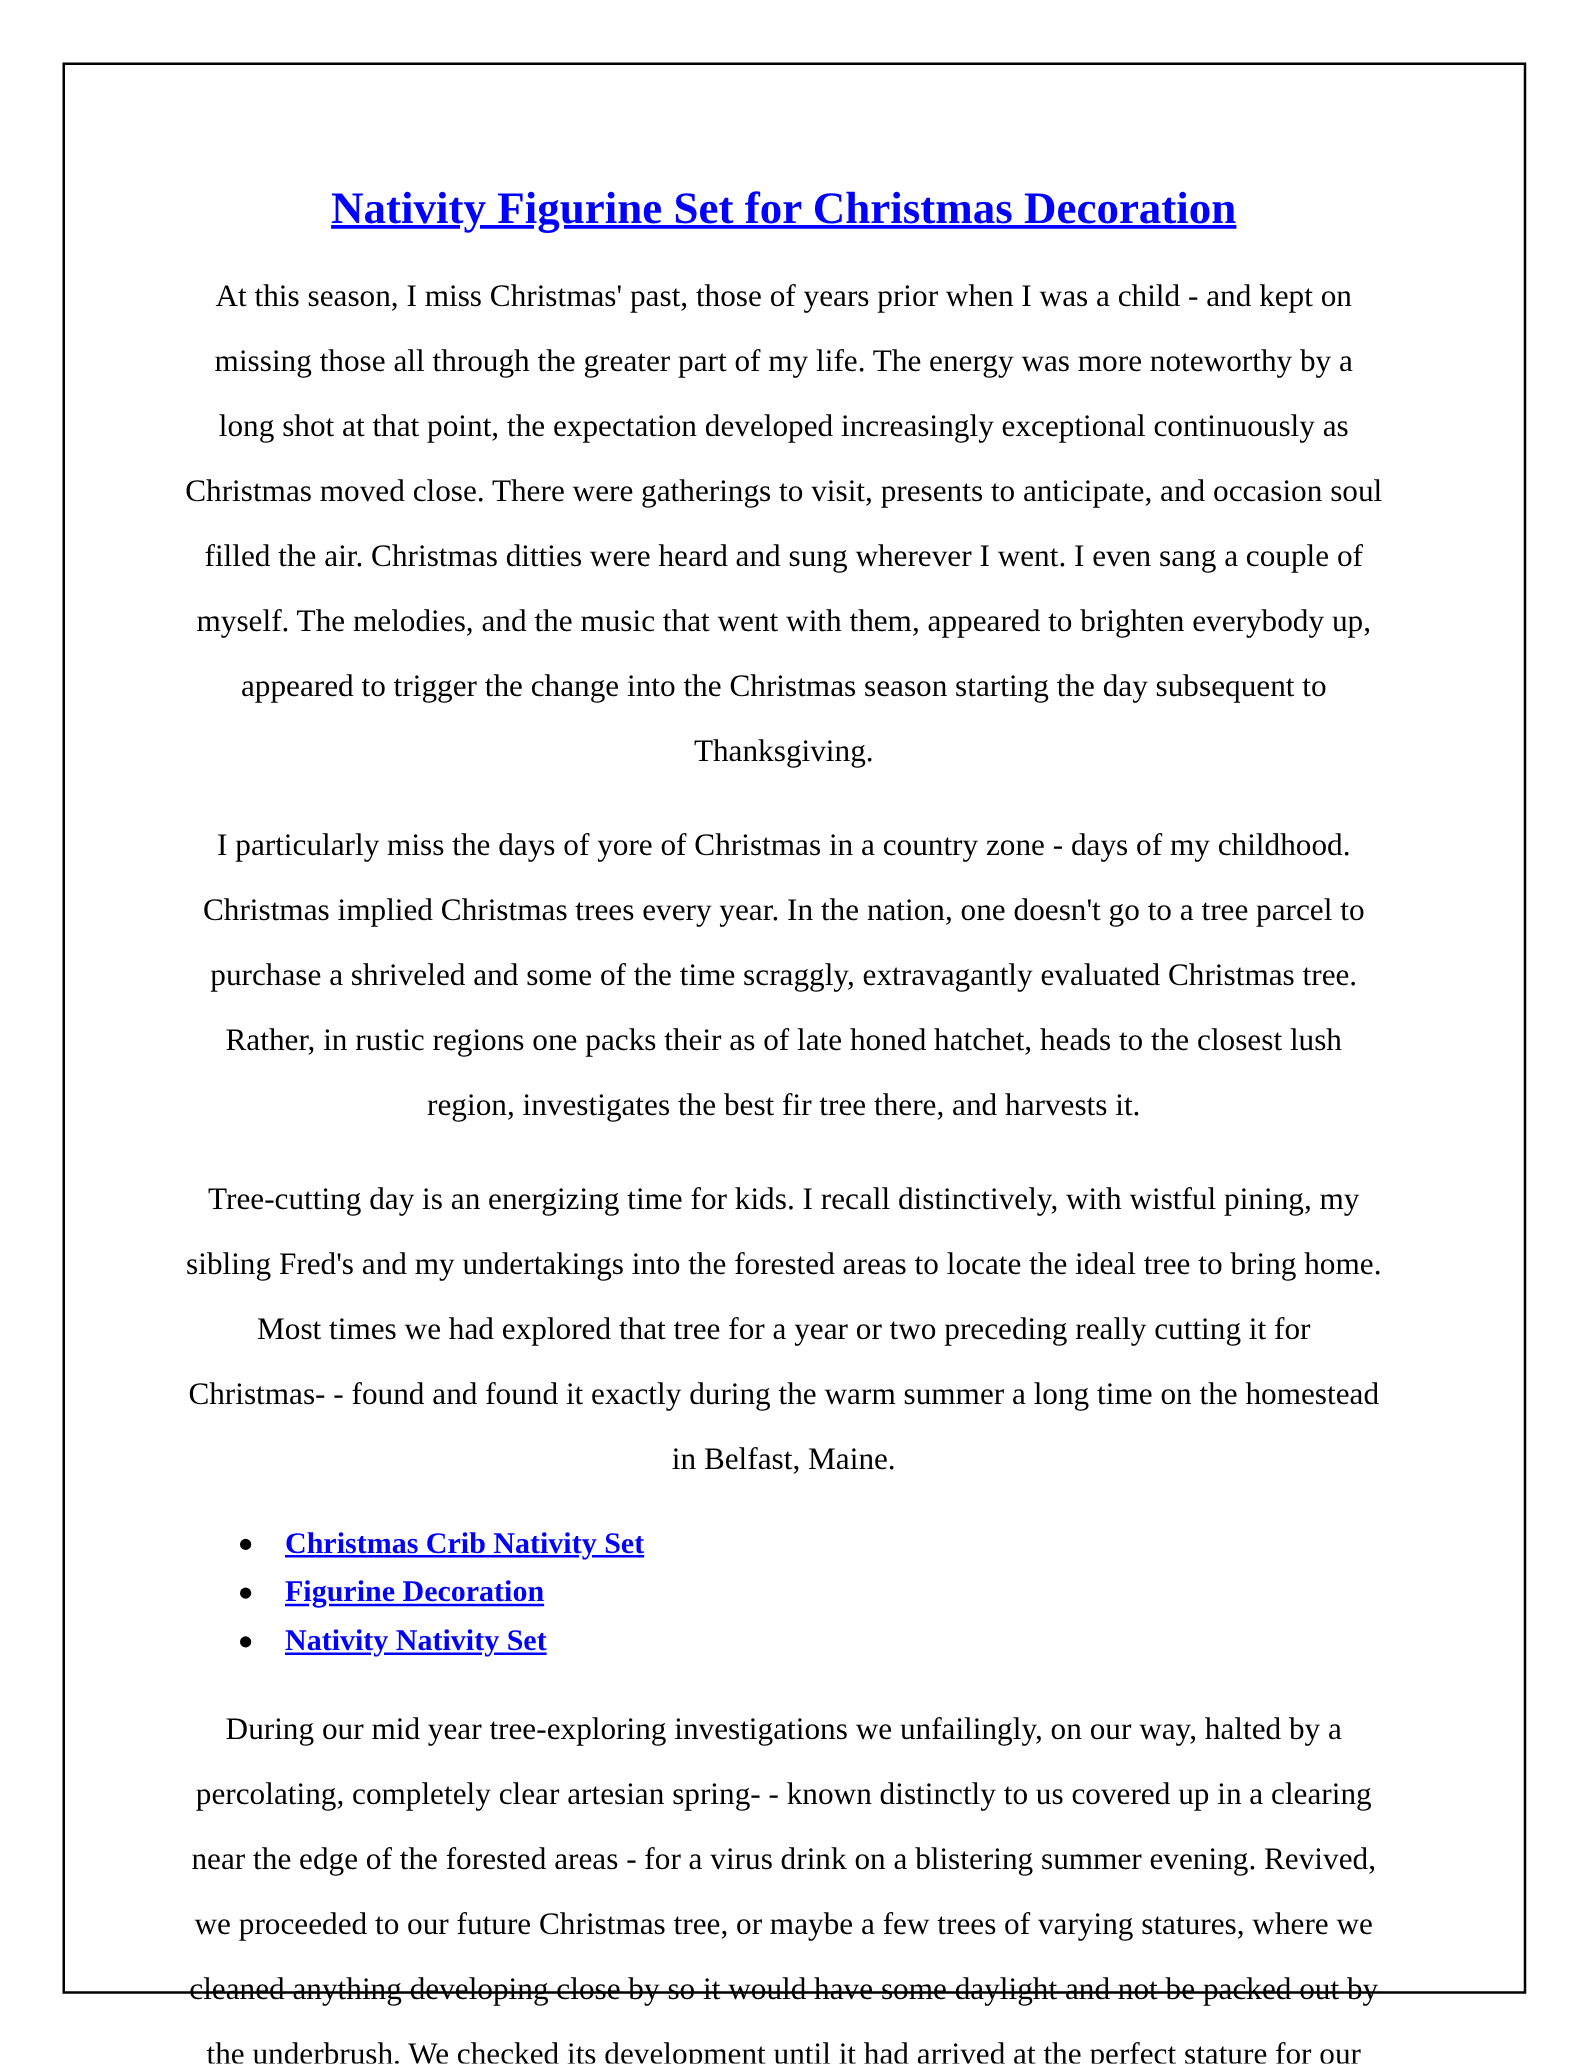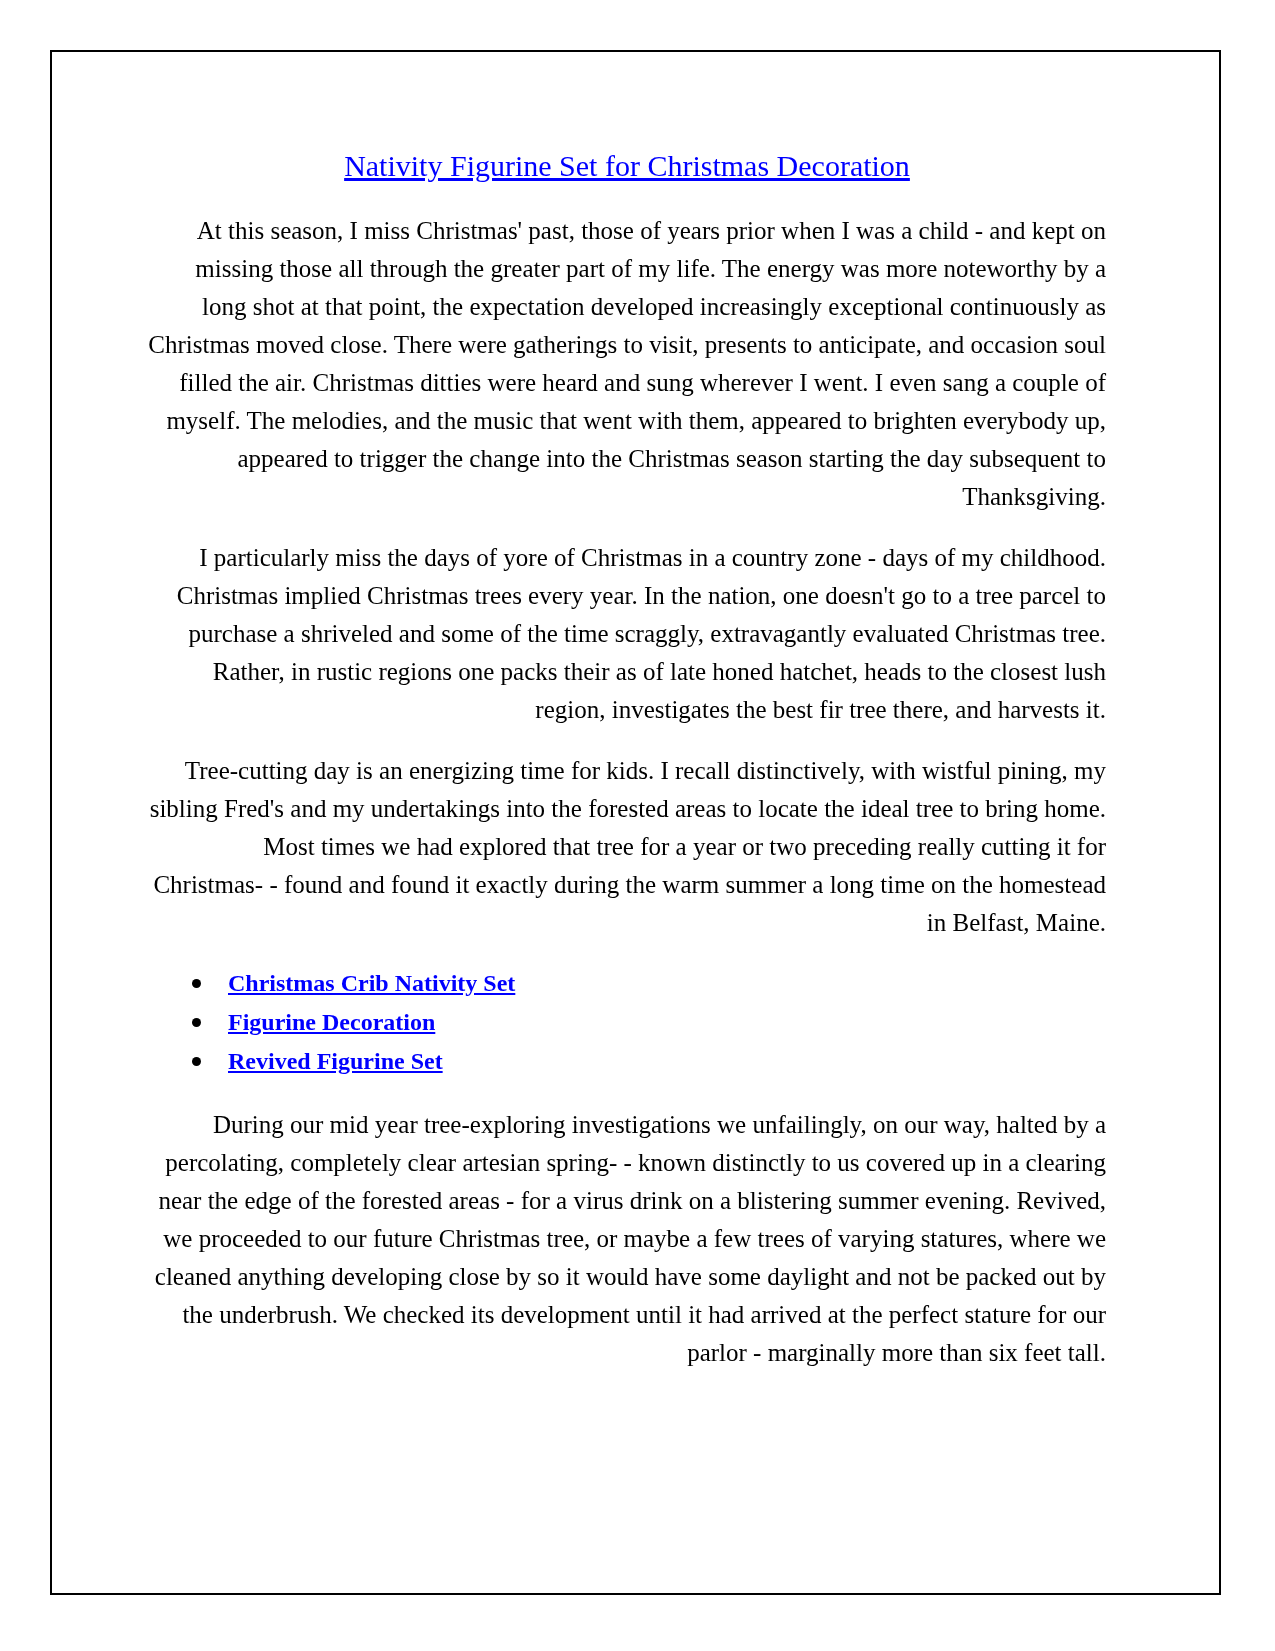--- a/index.html
+++ b/index.html
@@ -24,37 +24,37 @@
     border: 2px solid var(--border-color, #000000);
     box-sizing: border-box;
   }
   .content {
     position: absolute;
     left: 96px;
     top: 94px;
     width: 958px;
   }
   .title {
-    font-size: 30px;
+    font-size: 36px;
     line-height: 40px;
-    font-weight: normal;
+    font-weight: bold;
     text-align: center;
     margin: 0 0 26px 0;
   }
   .title-link {
     color: var(--link-color, #0000ff);
     text-decoration: underline;
     cursor: pointer;
   }
   .para {
     font-size: 25px;
-    line-height: 38px;
+    line-height: 52px;
     margin: 0 0 23px 0;
     color: var(--text-color, #000000);
-    text-align: right;
+    text-align: center;
   }
   .link-list {
     list-style: none;
     margin: 6px 0 24px 0;
     padding: 0;
   }
   .link-list li {
     position: relative;
     padding-left: 80px;
     line-height: 36px;
@@ -97,21 +97,21 @@
         <li>
           <span class="bullet"></span>
           <a class="doc-link" href="#">Christmas Crib Nativity Set</a>
         </li>
         <li>
           <span class="bullet"></span>
           <a class="doc-link" href="#">Figurine Decoration</a>
         </li>
         <li>
           <span class="bullet"></span>
-          <a class="doc-link" href="#">Revived Figurine Set</a>
+          <a class="doc-link" href="#">Nativity Nativity Set</a>
         </li>
       </ul>
 
       <p class="para">During our mid year tree-exploring investigations we unfailingly, on our way, halted by a percolating, completely clear artesian spring- - known distinctly to us covered up in a clearing near the edge of the forested areas - for a virus drink on a blistering summer evening. Revived, we proceeded to our future Christmas tree, or maybe a few trees of varying statures, where we cleaned anything developing close by so it would have some daylight and not be packed out by the underbrush. We checked its development until it had arrived at the perfect stature for our parlor - marginally more than six feet tall.</p>
 
     </div>
   </div>
 </div>
 
 </body></html>

